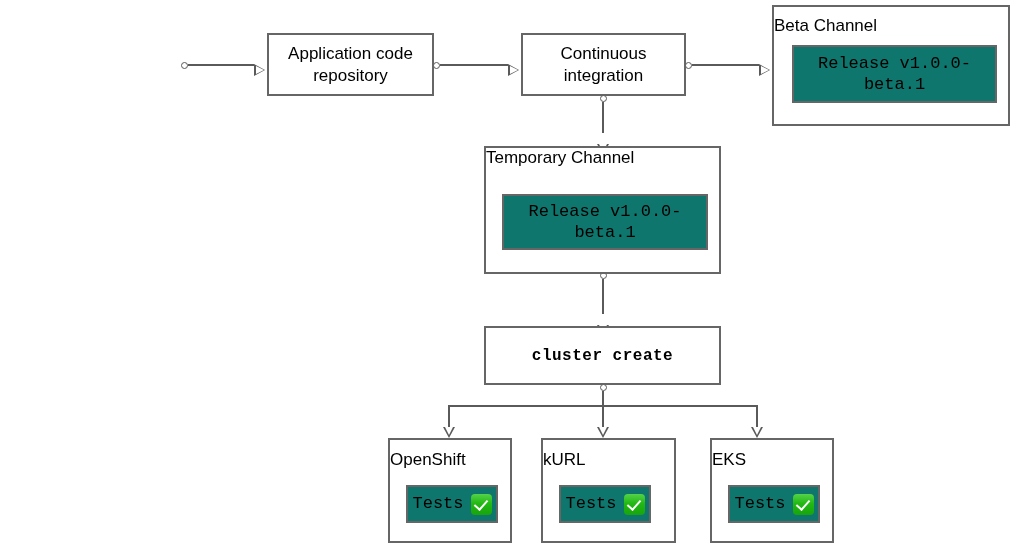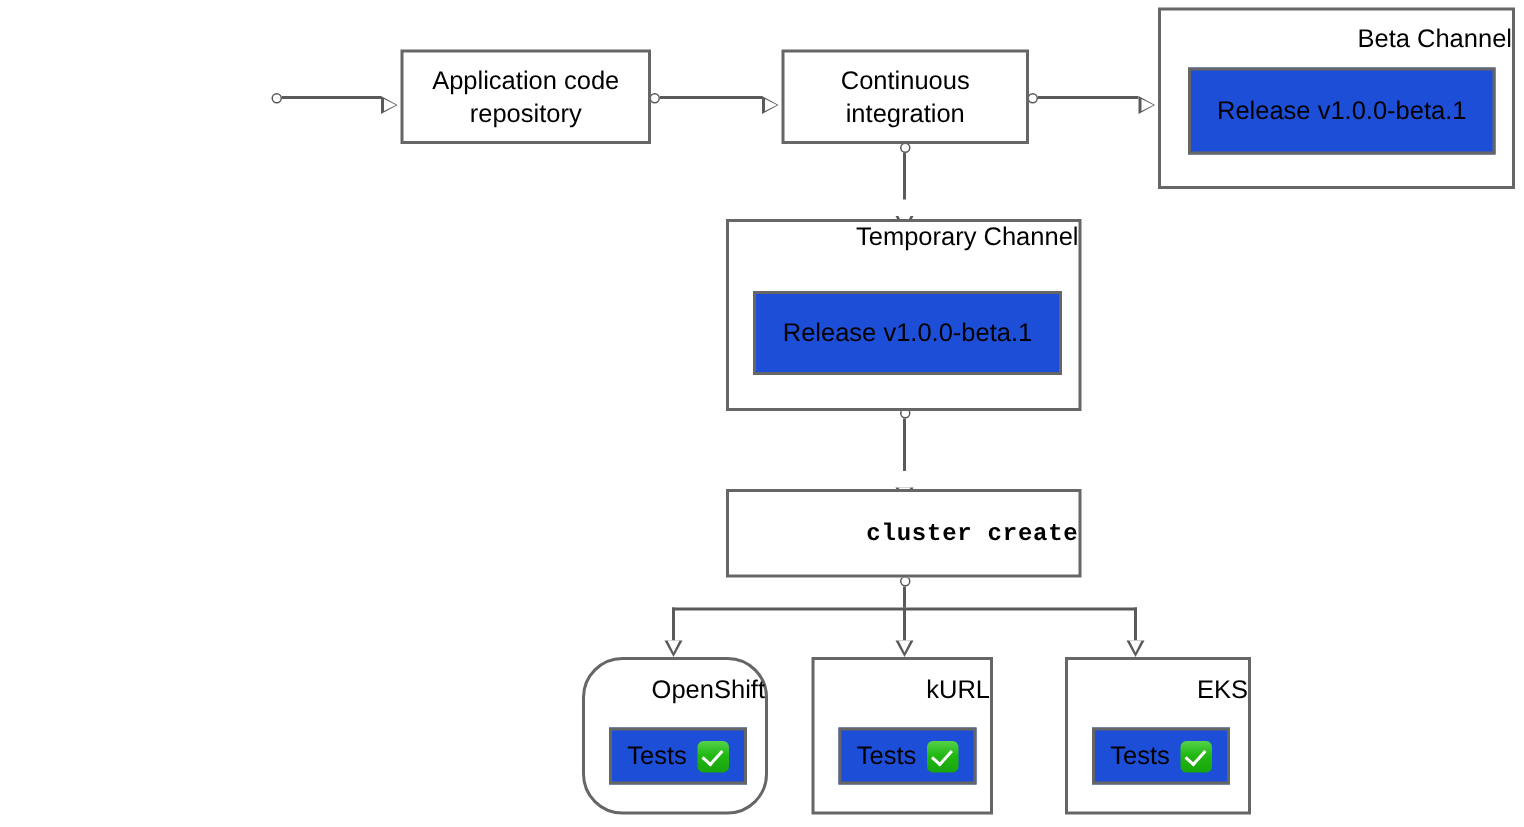--- a/index.html
+++ b/index.html
@@ -33,36 +33,37 @@
     z-index: 3;
   }
   .node.container {
     display: block;
     padding: 0;
   }
   .container-title {
     position: absolute;
     left: 0;
     right: 0;
-    text-align: right;
+    text-align: left;
     color: #000000;
     font-size: 17px;
     line-height: 1.2;
   }
   .inner-box {
     position: absolute;
     box-sizing: border-box;
     border: 2px solid #666666;
-    background: #1d4ed8;
+    background: #0f766e;
     display: flex;
     align-items: center;
     justify-content: center;
     text-align: center;
     font-size: 17px;
     color: #000000;
+    font-family: Liberation Mono, monospace;
   }
   .mono {
     font-family: "Liberation Mono", "DejaVu Sans Mono", monospace;
     font-weight: bold;
     font-size: 16px;
     letter-spacing: 0.5px;
   }
   .tests-row {
     display: flex;
     align-items: center;
@@ -212,35 +213,35 @@
     </div>
   </div>
 
   <div class="node container" style="left:484px; top:146px; width:237px; height:128px;">
     <div class="container-title" style="top:0;">Temporary Channel</div>
     <div class="inner-box" style="left:16px; top:46px; width:206px; height:56px;">
       <span>Release v1.0.0-beta.1</span>
     </div>
   </div>
 
-  <div class="node" style="left:484px; top:326px; width:237px; height:59px;justify-content:flex-end;">
+  <div class="node" style="left:484px; top:326px; width:237px; height:59px;">
     <span class="mono">cluster create</span>
   </div>
 
-  <div class="node container" style="left:388px; top:438px; width:124px; height:105px;border-radius:27px;">
+  <div class="node container" style="left:388px; top:438px; width:124px; height:105px;">
     <div class="container-title" style="top:10px;">OpenShift</div>
     <div class="inner-box" style="left:16px; top:45px; width:92px; height:38px;">
       <span class="tests-row">
         <span>Tests</span>
         <span class="check-badge"></span>
       </span>
     </div>
   </div>
 
-  <div class="node container" style="left:541px; top:438px; width:121px; height:105px;">
+  <div class="node container" style="left:541px; top:438px; width:135px; height:105px;">
     <div class="container-title" style="top:10px;">kURL</div>
     <div class="inner-box" style="left:16px; top:45px; width:92px; height:38px;">
       <span class="tests-row">
         <span>Tests</span>
         <span class="check-badge"></span>
       </span>
     </div>
   </div>
 
   <div class="node container" style="left:710px; top:438px; width:124px; height:105px;">

